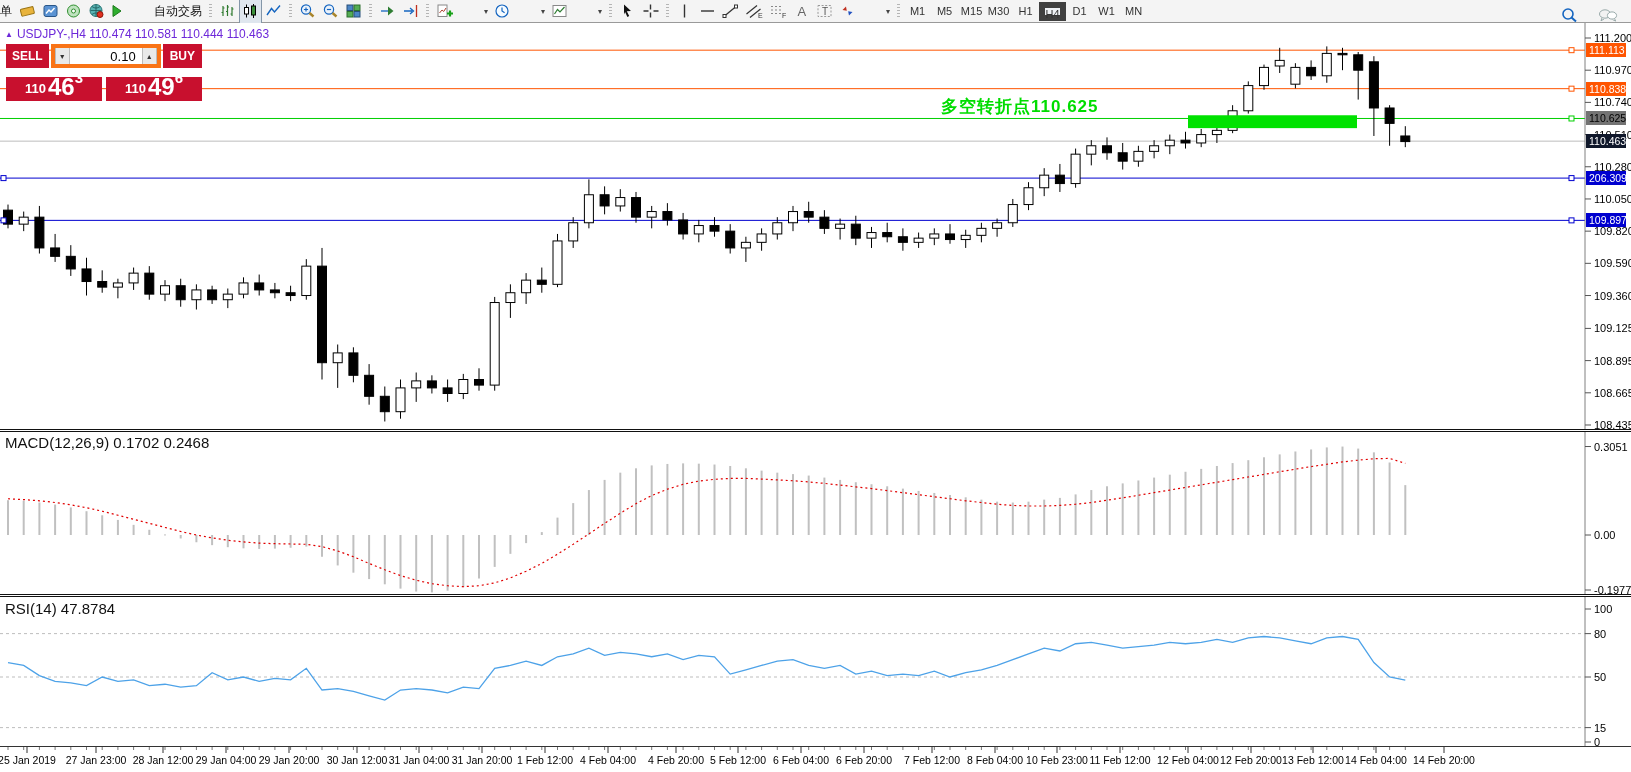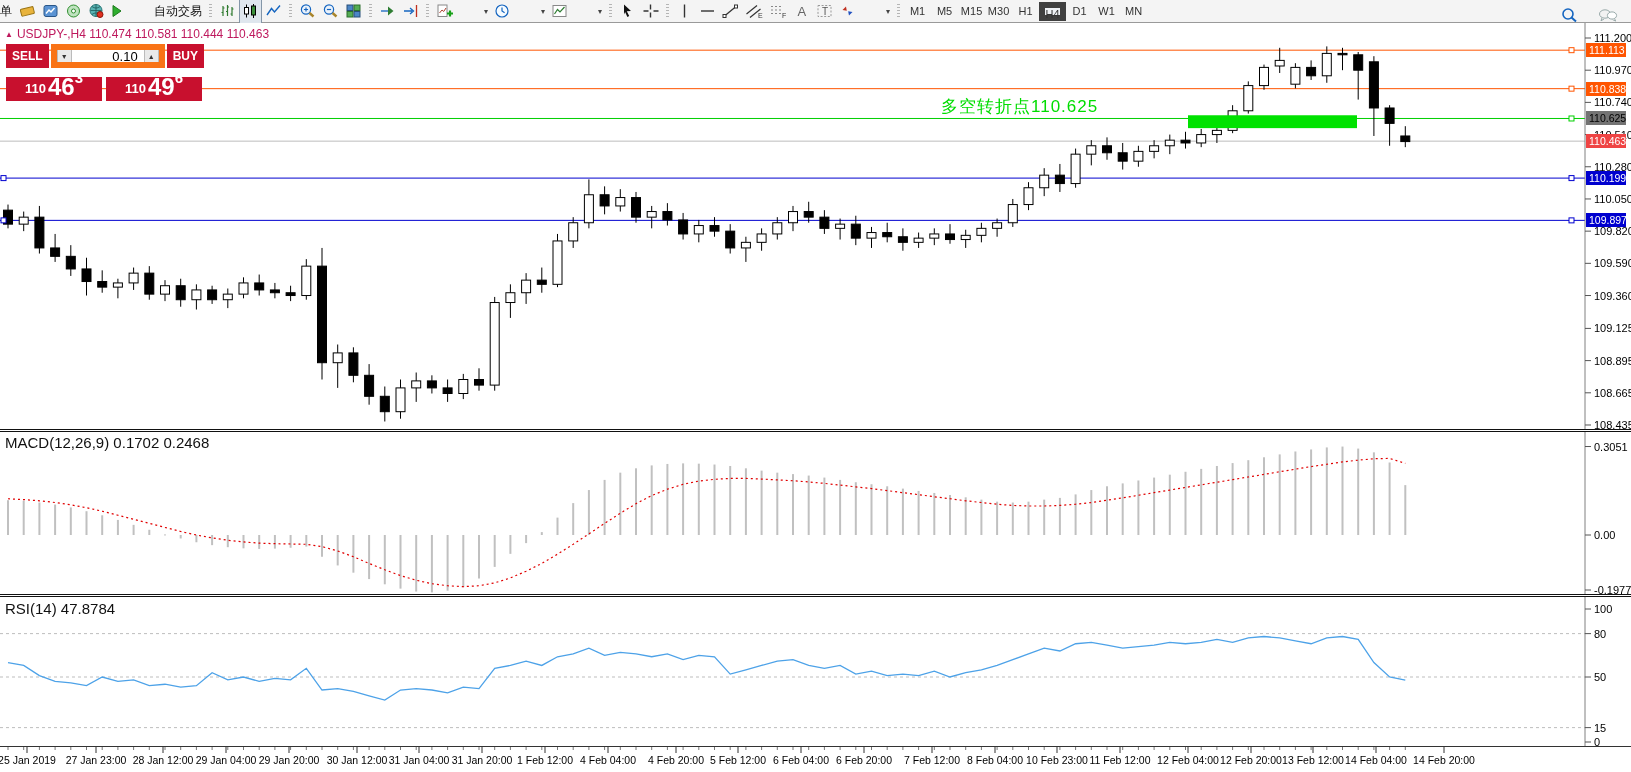--- a/index.html
+++ b/index.html
@@ -20,35 +20,35 @@
     font-size:11px;color:#333;font-family:inherit;padding:0;}
   .tf-btn.active{background:#eef1f5;border:6px solid #404040;}
   #tb-right{position:absolute;right:10px;top:2px;display:flex;gap:14px;align-items:center;}
   #order-text{font-size:12px;color:#111;margin-right:4px;margin-left:-2px;}
   
   .panel-sep{position:absolute;left:0;width:1631px;height:3px;background:#fff;
     border-top:1px solid #111;border-bottom:1px solid #111;box-sizing:border-box;}
   svg text{font-family:"Liberation Sans",sans-serif;}
   .ind-label{position:absolute;left:5px;font-size:15px;color:#111;}
   
-  #chart-title{position:absolute;left:5px;top:27px;font-size:12px;color:#be185d;}
+  #chart-title{position:absolute;left:5px;top:27px;font-size:12px;color:#6d28d9;}
   #chart-title .tri{font-size:8px;margin-right:4px;vertical-align:1px;}
   
   .tag{position:absolute;left:1586px;width:40px;height:14px;line-height:14px;
     font-size:10.5px;padding-left:3px;box-sizing:border-box;}
   
-  #annotation{position:absolute;left:941px;top:95px;font-size:17px;font-weight:normal;letter-spacing:1px;}
+  #annotation{position:absolute;left:941px;top:95px;font-size:17px;font-weight:bold;letter-spacing:1px;}
   
   #trade-panel{position:absolute;left:6px;top:44px;width:196px;}
   #tp-row1{display:flex;height:24px;gap:2px;}
   .tp-redbtn{background:#c8102e;color:#fff;border:none;font-size:12px;font-weight:bold;
     font-family:inherit;height:24px;}
   #tp-sell{width:46px;}
   #tp-buy{width:52px;margin-left:auto;}
-  #tp-vol{display:flex;align-items:stretch;height:24px;border:6px solid #f97316;background:#fff;box-sizing:border-box;}
+  #tp-vol{display:flex;align-items:stretch;height:24px;border:4px solid #f97316;background:#fff;box-sizing:border-box;}
   .tp-spin{width:15px;background:#e9e9e9;border:none;border-left:1px solid #bbb;border-right:1px solid #bbb;
     font-size:7px;color:#333;padding:0;font-family:inherit;}
   #tp-input{width:66px;border:none;text-align:right;font-size:13px;padding:0 6px 0 0;
     font-family:inherit;color:#000;}
   #tp-row2{display:flex;gap:4px;margin-top:2px;height:38px;align-items:center;}
   .tp-price{background:#c8102e;color:#fff;display:flex;align-items:flex-end;
     justify-content:center;padding-bottom:3px;cursor:pointer;}
   #tp-price-sell{width:102px;}
   #tp-price-buy{width:102px;}
   .tp-small{font-size:13px;font-weight:bold;margin-right:2px;line-height:1;padding-bottom:3px;}
@@ -768,22 +768,22 @@
 
 <div class="ind-label" style="top:434px;">MACD(12,26,9) 0.1702 0.2468</div>
 <div class="ind-label" style="top:600px;">RSI(14) 47.8784</div>
 
 <div id="annotation" style="color: rgb(0, 221, 0);">多空转折点110.625</div>
 
 <div id="tags">
     <div class="tag" style="top: 43.1765px; background: rgb(255, 85, 0); color: rgb(255, 255, 255);">111.113</div>
     <div class="tag" style="top: 81.6655px; background: rgb(255, 85, 0); color: rgb(255, 255, 255);">110.838</div>
     <div class="tag" style="top: 111.477px; background: #737373; color: rgb(0, 0, 0);">110.625</div>
-    <div class="tag" style="top: 134.151px; background: #ef4444; color: rgb(255, 255, 255);">110.463</div>
-    <div class="tag" style="top: 171.1px; background: rgb(0, 0, 207); color: rgb(255, 255, 255);">110.199</div>
+    <div class="tag" style="top: 134.151px; background: #0f172a; color: rgb(255, 255, 255);">110.463</div>
+    <div class="tag" style="top: 171.1px; background: rgb(0, 0, 207); color: rgb(255, 255, 255);">206.309</div>
     <div class="tag" style="top: 213.368px; background: rgb(0, 0, 207); color: rgb(255, 255, 255);">109.897</div>
   </div>
 
 <div id="trade-panel">
   <div id="tp-row1">
     <button id="tp-sell" class="tp-redbtn">SELL</button>
     <div id="tp-vol">
       <button class="tp-spin">▼</button>
       <input id="tp-input" value="0.10" style="">
       <button class="tp-spin">▲</button>

